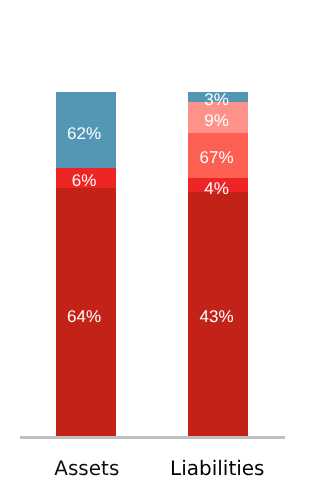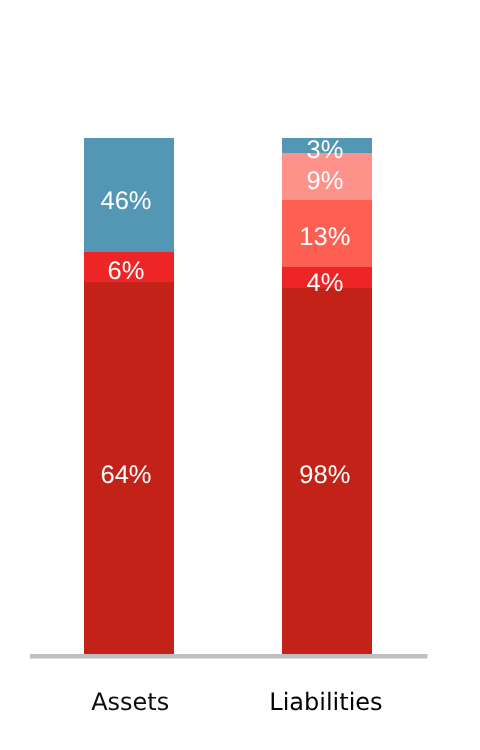--- a/index.html
+++ b/index.html
@@ -63,21 +63,21 @@
     font-size: 17px;
     line-height: 17px;
     letter-spacing: 0px;
     white-space: nowrap;
     text-align: center;
   }
   .cat-label {
     position: absolute;
     text-align: center;
     color: #0d0d0d;
-    font-size: 16px;
+    font-size: 20px;
     line-height: 20px;
     white-space: nowrap;
   }
 </style>
 </head>
 <body>
 
 <div id="chart">
   <div class="plot">
 
@@ -95,28 +95,28 @@
         <div class="seg" style="background: rgb(253, 96, 82); top: 41.232px; height: 44.668px;"></div>
         <div class="seg" style="background: rgb(237, 37, 36); top: 85.9px; height: 13.744px;"></div>
         <div class="seg" style="background: rgb(194, 34, 23); top: 99.644px; height: 243.956px;"></div>
       </div>
 
     </div>
 
     <div class="axis-line" style="left: 20px; top: 436px; width: 265px; height: 3px; background: rgb(191, 191, 191);"></div>
 
     <div class="label-layer">
-      <div class="seg-label" style="left: 54px; top: 124.596px; width: 60px; color: rgb(255, 255, 255);">46%</div>
+      <div class="seg-label" style="left: 54px; top: 124.596px; width: 60px; color: rgb(255, 255, 255);">62%</div>
       <div class="seg-label" style="left: 54px; top: 172.2px; width: 60px; color: rgb(255, 255, 255);">6%</div>
       <div class="seg-label" style="left: 54px; top: 307.904px; width: 60px; color: rgb(255, 255, 255);">64%</div>
 
       <div class="seg-label" style="left: 186.6px; top: 91.404px; width: 60px; color: rgb(255, 255, 255);">3%</div>
       <div class="seg-label" style="left: 186.6px; top: 112.1px; width: 60px; color: rgb(255, 255, 255);">9%</div>
-      <div class="seg-label" style="left: 186.6px; top: 149.096px; width: 60px; color: rgb(255, 255, 255);">13%</div>
+      <div class="seg-label" style="left: 186.6px; top: 149.096px; width: 60px; color: rgb(255, 255, 255);">67%</div>
       <div class="seg-label" style="left: 186.6px; top: 179.702px; width: 60px; color: rgb(255, 255, 255);">4%</div>
-      <div class="seg-label" style="left: 186.6px; top: 307.802px; width: 60px; color: rgb(255, 255, 255);">98%</div>
+      <div class="seg-label" style="left: 186.6px; top: 307.802px; width: 60px; color: rgb(255, 255, 255);">43%</div>
     </div>
 
     <div class="cat-label" style="left: 26.8px; top: 457.5px; width: 120px; color: rgb(13, 13, 13);">Assets</div>
     <div class="cat-label" style="left: 157.3px; top: 457.5px; width: 120px; color: #000000;">Liabilities</div>
 
   </div>
 </div>
 
 </body></html>

